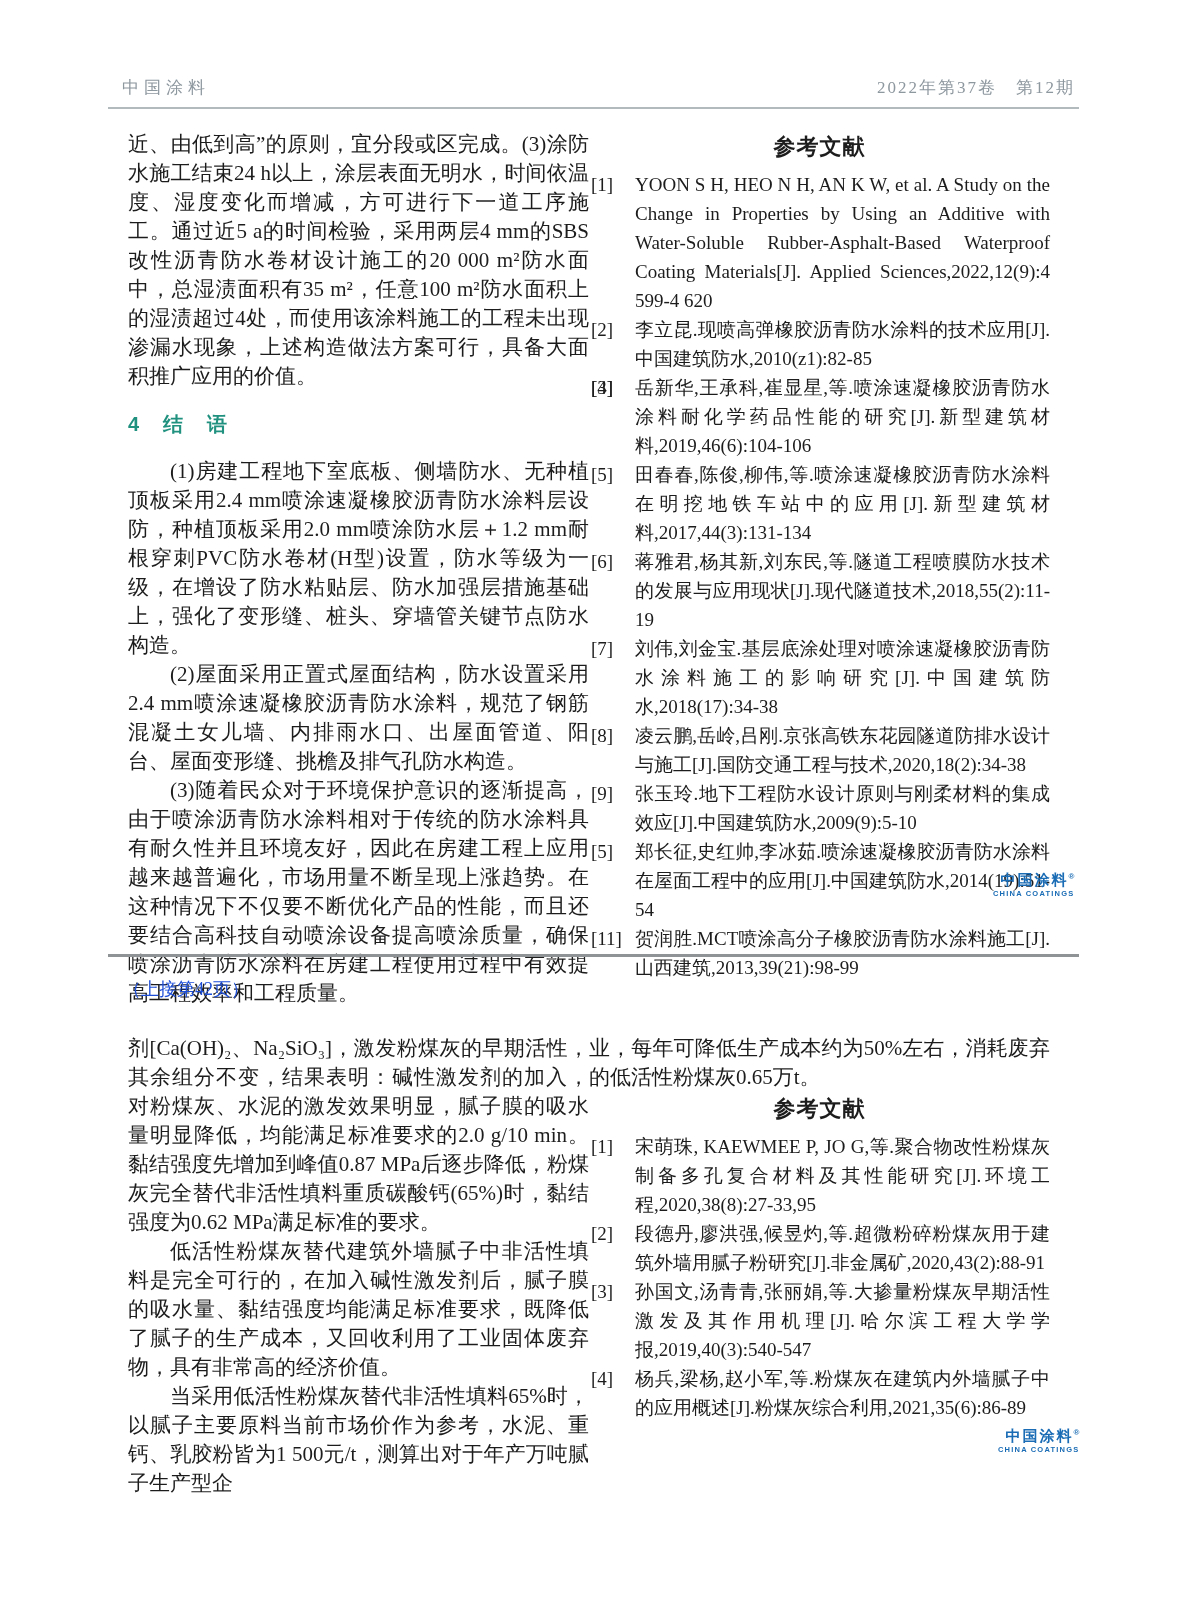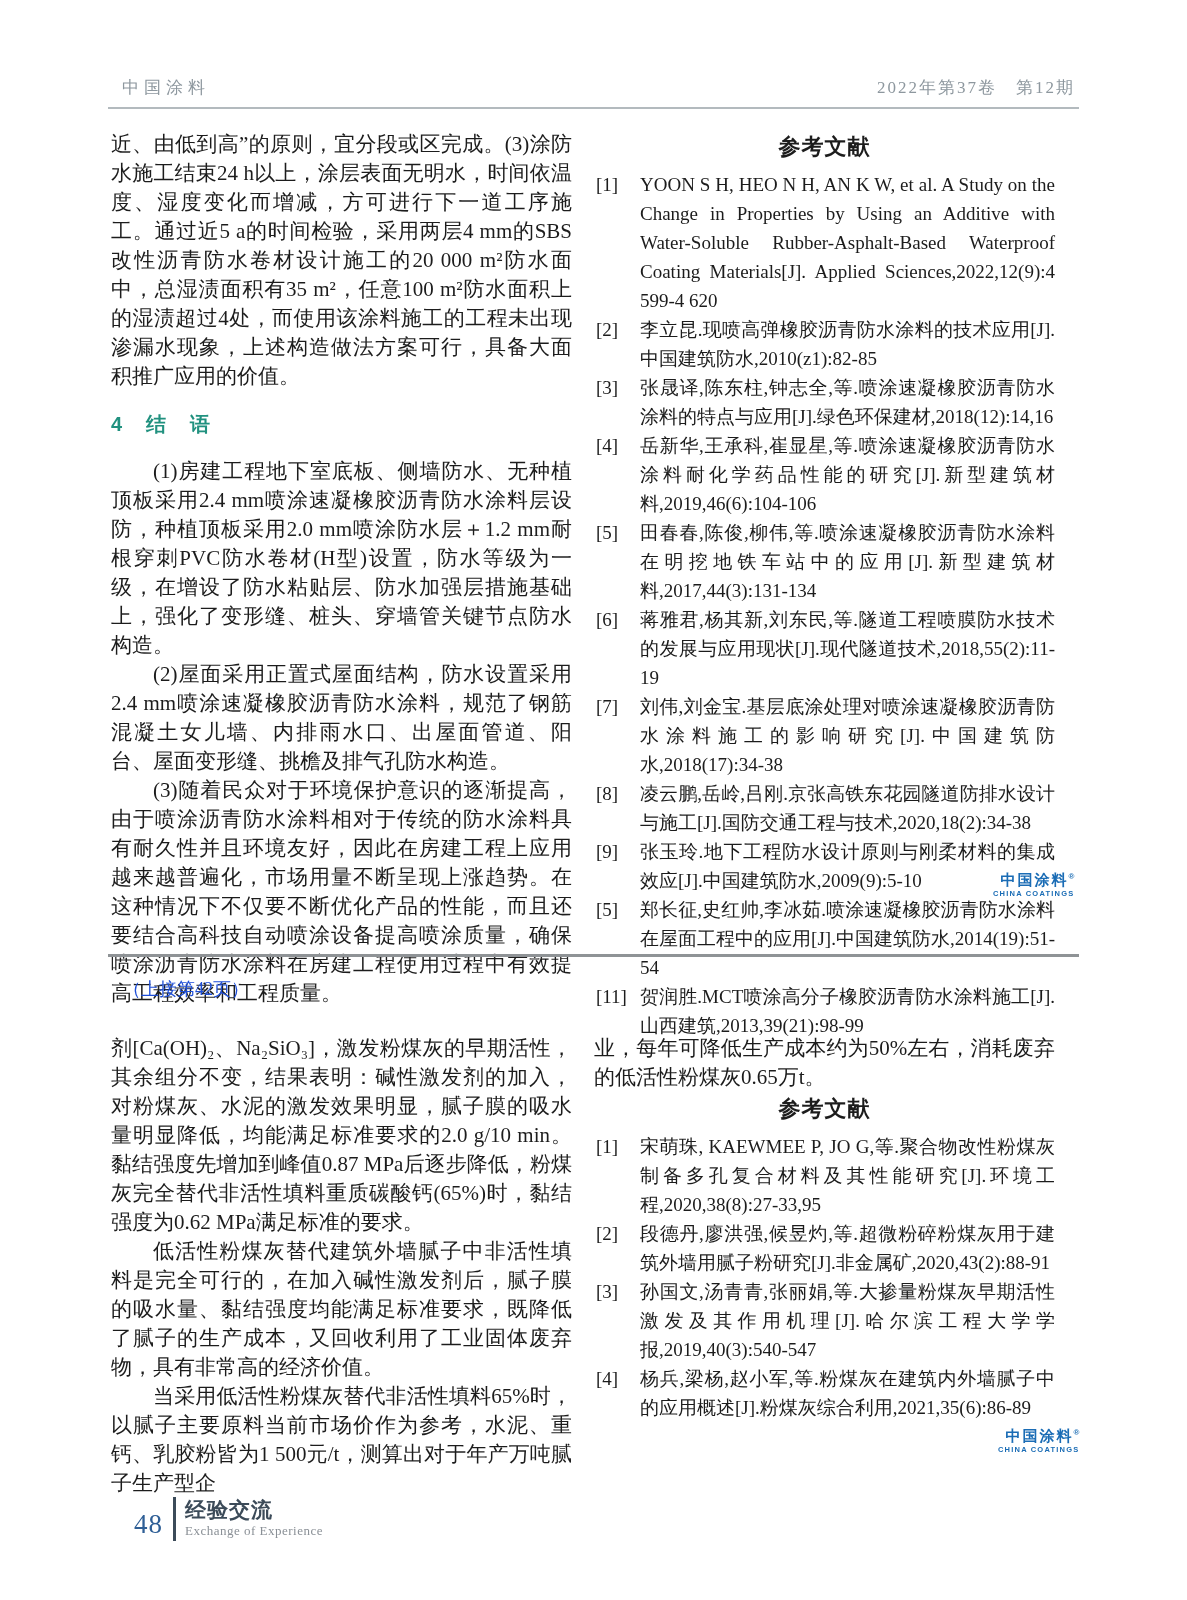--- a/index.html
+++ b/index.html
@@ -18,21 +18,21 @@
     position:absolute; top:76px; left:108px; right:108px;
     display:flex; justify-content:space-between; align-items:flex-end;
     padding-bottom:8px;
     border-bottom:2px solid #b3babe;
     color:#8d979e;
     font-size:17px;
   }
   .journal-name { letter-spacing:5px; padding-left:14px; }
   .issue-info { letter-spacing:2px; padding-right:4px; }
   
-  .cols { position:absolute; left:111px; width:944px; display:flex; gap:22px; }
+  .cols { position:absolute; left:128px; width:944px; display:flex; }
   .article1-cols { top:130px; }
   .article2-cols { top:1034px; }
   .col { width:461px; }
   
   .body-par {
     font-size:21px; line-height:29px;
     text-align:justify;
   }
   .indent { text-indent:2em; }
   
@@ -117,21 +117,20 @@
       <div class="ref-item">
         <span class="ref-label">[1]</span>
         <span>YOON S H, HEO N H, AN K W, et al. A Study on the Change in Properties by Using an Additive with Water-Soluble Rubber-Asphalt-Based Waterproof Coating Materials[J]. Applied Sciences,2022,12(9):4 599-4 620</span>
       </div>
       <div class="ref-item">
         <span class="ref-label">[2]</span>
         <span>李立昆.现喷高弹橡胶沥青防水涂料的技术应用[J].中国建筑防水,2010(z1):82-85</span>
       </div>
       <div class="ref-item">
         <span class="ref-label">[3]</span>
-        <span>张晟译,陈东柱,钟志全,等.喷涂速凝橡胶沥青防水涂料的特点与应用[J].绿色环保建材,2018(12):14,16</span>
       </div>
       <div class="ref-item">
         <span class="ref-label">[4]</span>
         <span>岳新华,王承科,崔显星,等.喷涂速凝橡胶沥青防水涂料耐化学药品性能的研究[J].新型建筑材料,2019,46(6):104-106</span>
       </div>
       <div class="ref-item">
         <span class="ref-label">[5]</span>
         <span>田春春,陈俊,柳伟,等.喷涂速凝橡胶沥青防水涂料在明挖地铁车站中的应用[J].新型建筑材料,2017,44(3):131-134</span>
       </div>
       <div class="ref-item">
@@ -196,22 +195,14 @@
         <span>杨兵,梁杨,赵小军,等.粉煤灰在建筑内外墙腻子中的应用概述[J].粉煤灰综合利用,2021,35(6):86-89</span>
       </div>
     </div>
   </div>
 
   <div class="brand-logo brand-logo-2">
     <div class="brand-name"><span>中国涂料</span><span class="brand-mark">®</span></div>
     <div class="brand-tagline">CHINA COATINGS</div>
   </div>
 
-  <div class="page-footer">
-    <span class="page-number">48</span>
-    <span class="footer-bar"></span>
-    <span class="footer-titles">
-      <span class="footer-cn">经验交流</span>
-      <span class="footer-en">Exchange of Experience</span>
-    </span>
-  </div>
 
 </div>
 
 </body></html>

